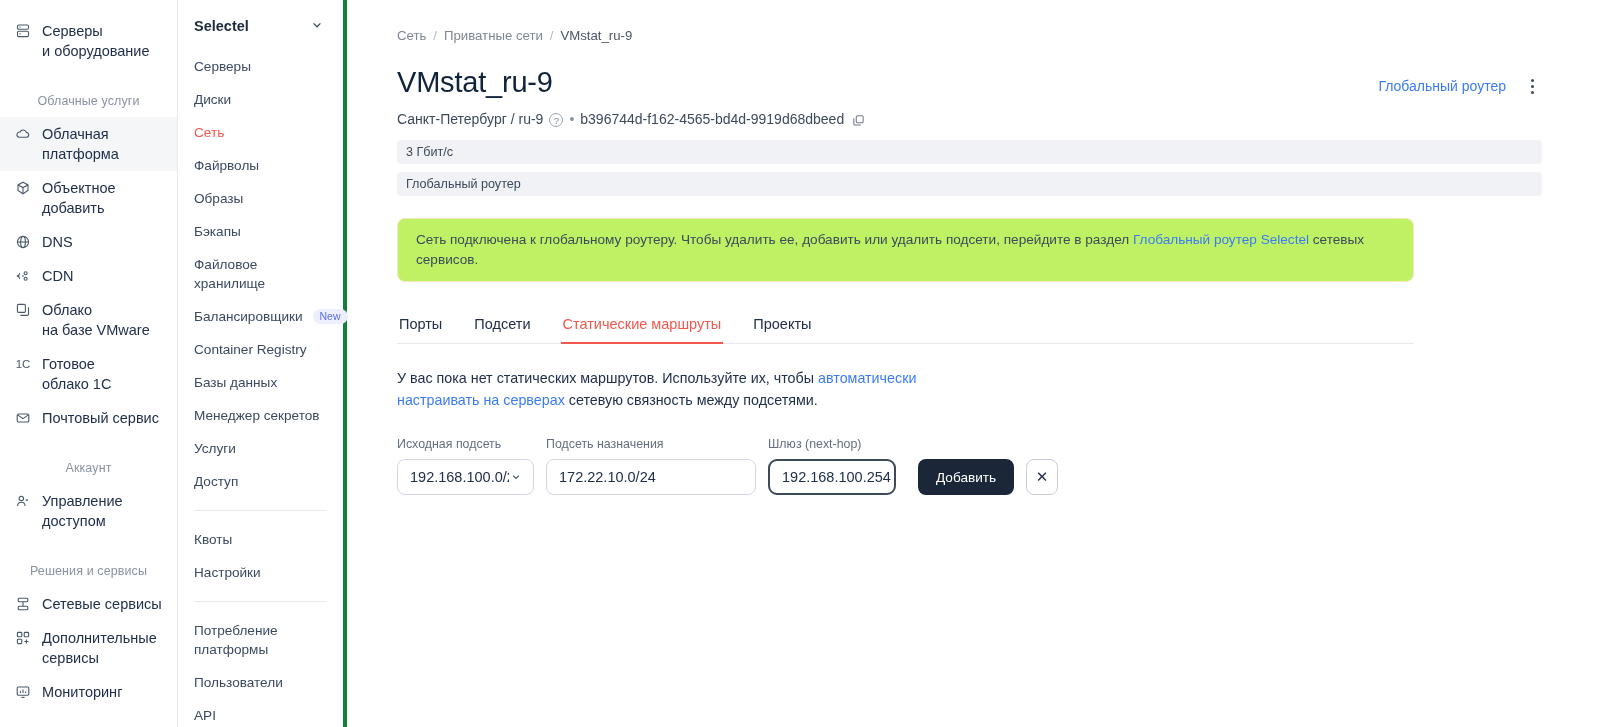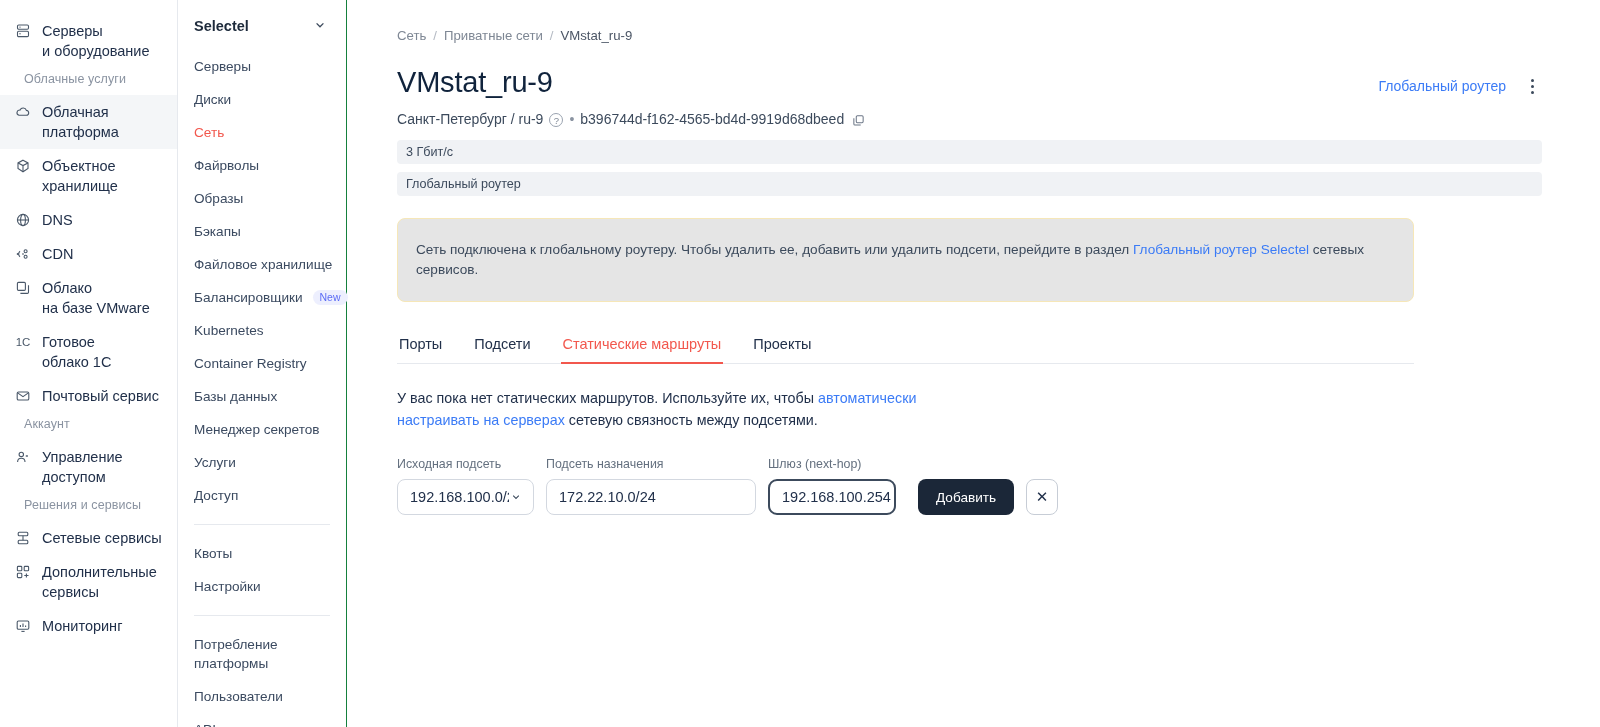--- a/index.html
+++ b/index.html
@@ -15,42 +15,42 @@
   
   .nav1 {
     width: 178px; height: 727px; flex: 0 0 178px;
     border-right: 1px solid #e6e9ee;
     padding-top: 14px;
     background: #fff;
     position: relative;
   }
   .nav1 .group-label {
     font-size: 12.5px; color: #8a93a1; padding: 0 24px;
-    margin: 4px 0 9px 0; letter-spacing: .1px;
+    margin: 26px 0 9px 0; letter-spacing: .1px; text-align: center;
   }
   .nav1-item {
     display: flex; align-items: flex-start; gap: 10px;
     padding: 7px 12px 7px 14px;
     font-size: 14.5px; line-height: 20px; color: #21304a;
     cursor: pointer; min-height: 34px;
   }
   .nav1-item.active { background: #f4f6f8; }
   .nav1-item .ico {
     flex: 0 0 18px; width: 18px; height: 20px;
     display: flex; align-items: center; justify-content: center;
     color: #4a5869;
   }
   .nav1-item .txt { white-space: pre-line; }
   .ico svg { display: block; }
   .ico-1c { font-size: 11.5px; color: #3c4a5c; letter-spacing: -.2px; }
 
   
   .nav2 {
     width: 169px; height: 727px; flex: 0 0 169px;
-    border-right: 1px solid #15803d;
+    border-right: 4px solid #15803d;
     padding: 0 0 0 0; background: #fff;
   }
   .nav2-head {
     display: flex; align-items: center; justify-content: space-between;
     padding: 18px 20px 16px 16px;
     font-size: 14.5px; font-weight: bold; color: #1d2a3b; cursor: pointer;
   }
   .nav2-item {
     display: flex; align-items: center; gap: 6px;
     padding: 7px 12px 7px 16px;
@@ -83,22 +83,22 @@
 
   .meta-row { display: flex; align-items: flex-end; gap: 6px; margin-top: 12px; font-size: 14px; color: #3c4a5c; }
   .meta-row .q { width: 14px; height: 14px; border: 1px solid #9aa3b0; border-radius: 50%; font-size: 9.5px; color: #7e8794; display: inline-flex; align-items: center; justify-content: center; cursor: pointer; }
   .meta-row .dot { color: #8a93a1; }
   .copy-ic { cursor: pointer; display: inline-flex; margin-left: 2px; color: #6b7686; }
 
   .tags { display: flex; gap: 8px; margin-top: 13px; flex-direction: column; }
   .tag { background: #f0f2f5; color: #3c4a5c; font-size: 12.6px; border-radius: 4px; padding: 5px 9px; }
 
   .banner {
-    margin-top: 22px; background: #e5e5e5; border: 1px solid #f6e7b8;
-    border-radius: 8px; padding: 21px 18px; font-size: 13.6px; color: #3c4a5c;
+    margin-top: 22px; background: #bef264; border: 1px solid #f6e7b8;
+    border-radius: 8px; padding: 11px 18px; font-size: 13.6px; color: #3c4a5c;
     line-height: 20px; max-width: 1017px;
   }
   .banner a { color: #3b7bf6; text-decoration: none; cursor: pointer; }
 
   .tabs { display: flex; gap: 28px; margin-top: 34px; border-bottom: 1px solid #e6e9ee; max-width: 1017px; }
   .tab { font-size: 14.5px; color: #21304a; padding: 0 2px 11px; cursor: pointer; position: relative; }
   .tab.active { color: #f2574d; }
   .tab.active:after { content: ""; position: absolute; left: 0; right: 0; bottom: -1px; height: 2px; background: #f2574d; }
 
   .empty-text { margin-top: 23px; font-size: 14.3px; line-height: 22px; color: #21304a; max-width: 600px; }
@@ -162,21 +162,21 @@
     </div>
 
     <div class="nav1-item">
       <span class="ico">
         <svg width="16" height="16" viewBox="0 0 16 16" fill="none" stroke="currentColor" stroke-width="1.1">
           <path d="M8 2.2l5 2.7v5.6L8 13.8 3 10.5V4.9z"></path>
           <path d="M3.1 4.9L8 7.6l4.9-2.7M8 7.6v6.1"></path>
         </svg>
       </span>
       <span class="txt">Объектное
-хранилище</span>
+добавить</span>
     </div>
 
     <div class="nav1-item">
       <span class="ico">
         <svg width="16" height="16" viewBox="0 0 16 16" fill="none" stroke="currentColor" stroke-width="1.1">
           <circle cx="8" cy="8" r="5.6"></circle>
           <ellipse cx="8" cy="8" rx="2.4" ry="5.6"></ellipse>
           <line x1="2.4" y1="8" x2="13.6" y2="8"></line>
         </svg>
       </span>
@@ -303,23 +303,20 @@
     <div class="nav2-item">
         <span class="txt">Бэкапы</span>
       </div>
     <div class="nav2-item">
         <span class="txt">Файловое хранилище</span>
       </div>
     <div class="nav2-item">
       <span class="txt">Балансировщики</span>
       <span class="badge-new">New</span>
     </div>
-    <div class="nav2-item">
-        <span class="txt">Kubernetes</span>
-      </div>
     <div class="nav2-item">
         <span class="txt">Container Registry</span>
       </div>
     <div class="nav2-item">
         <span class="txt">Базы данных</span>
       </div>
     <div class="nav2-item">
         <span class="txt">Менеджер секретов</span>
       </div>
     <div class="nav2-item">

